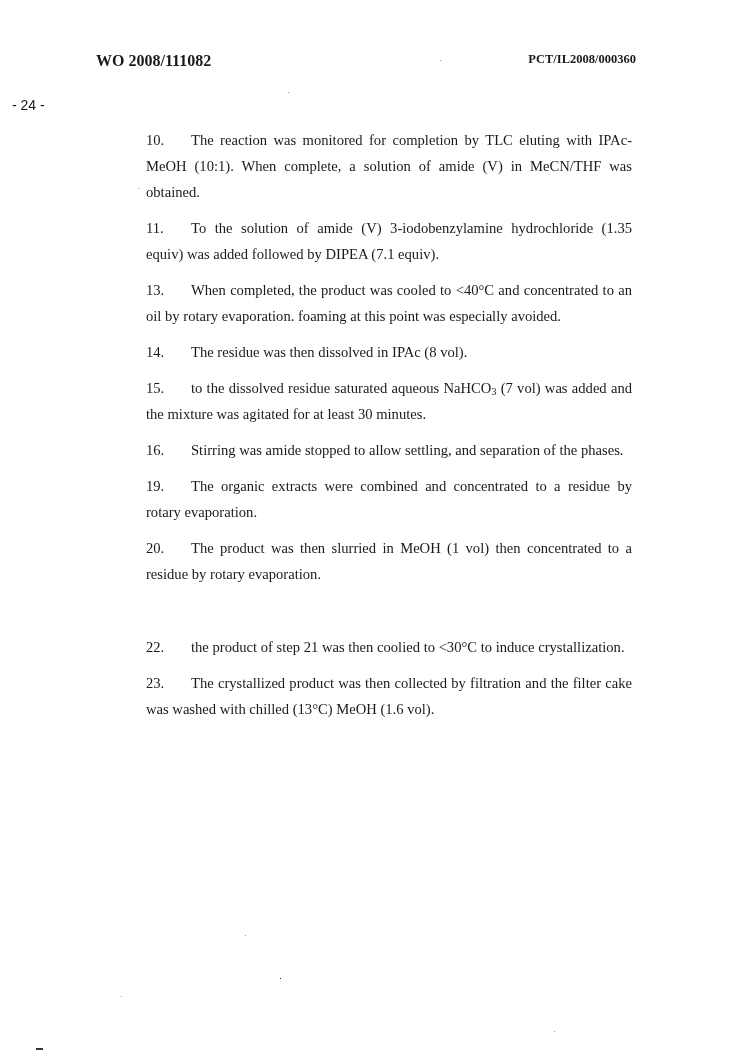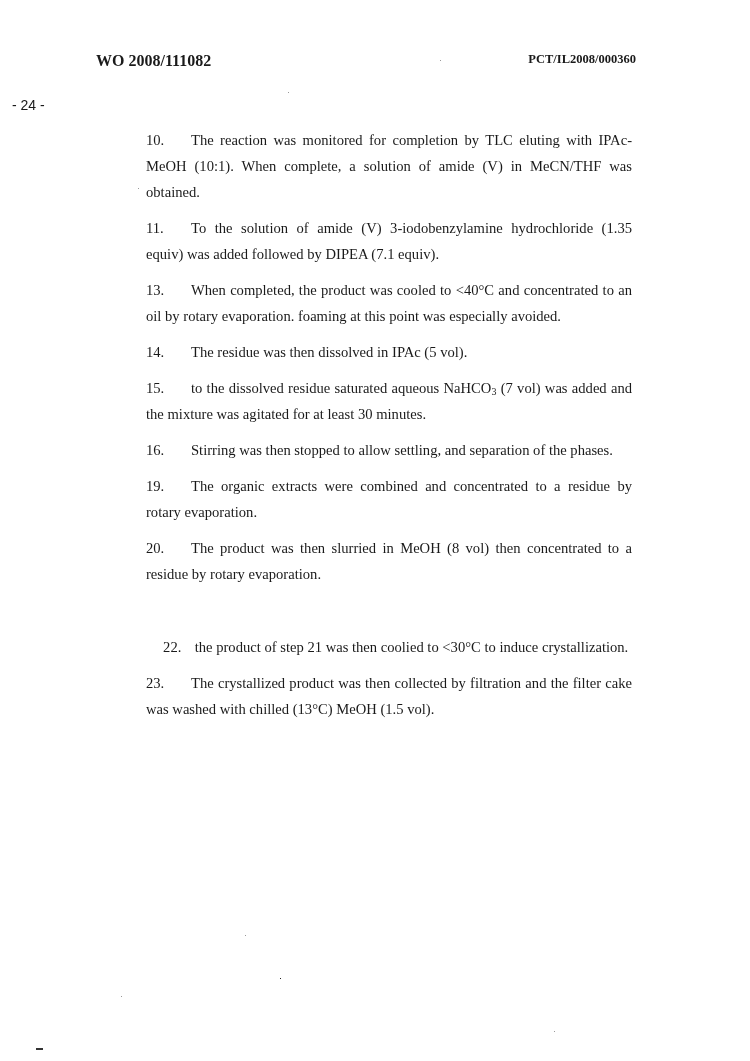--- a/index.html
+++ b/index.html
@@ -20,44 +20,44 @@
       position: absolute; left: 0; width: 100%; top: 97px;
       text-align: left; font-size: 14px;
       font-family: "Liberation Sans", "DejaVu Sans", sans-serif;
       padding-left: 12px; box-sizing: border-box;
     }
     .content {
       position: absolute; left: 146px; top: 127px; width: 486px;
       font-size: 14.6px; line-height: 26px;
     }
     .para { margin: 0 0 10px 0; text-align: justify; }
-    .para.nojustify { text-align: center; margin-top: 47px; }
+    .para.nojustify { text-align: left; margin-top: 47px; }
     .num { display: inline-block; width: 45px; }
     sub { font-size: 10px; vertical-align: -2px; line-height: 0; }
     .speck { position: absolute; background: #999; width: 1px; height: 1px; }
     .dash-mark { position: absolute; left: 36px; top: 1048px; width: 7px; height: 2px; background: #333; }
   </style>
 </head>
 <body>
 
 <div class="header-left">WO 2008/111082</div>
 <div class="header-right">PCT/IL2008/000360</div>
 <div class="page-number">- 24 -</div>
 
 <div class="content">
   <p class="para"><span class="num">10.</span><span>The reaction was monitored for completion by TLC eluting with IPAc-MeOH (10:1). When complete, a solution of amide (V) in MeCN/THF was obtained.</span></p>
   <p class="para"><span class="num">11.</span><span>To the solution of amide (V) 3-iodobenzylamine hydrochloride (1.35 equiv) was added followed by DIPEA (7.1 equiv).</span></p>
   <p class="para"><span class="num">13.</span><span>When completed, the product was cooled to &lt;40°C and concentrated to an oil by rotary evaporation. foaming at this point was especially avoided.</span></p>
-  <p class="para"><span class="num">14.</span><span>The residue was then dissolved in IPAc (5 vol).</span></p>
+  <p class="para"><span class="num">14.</span><span>The residue was then dissolved in IPAc (8 vol).</span></p>
   <p class="para"><span class="num">15.</span><span>to the dissolved residue saturated aqueous NaHCO</span><sub>3</sub><span> (7 vol) was added and the mixture was agitated for at least 30 minutes.</span></p>
-  <p class="para"><span class="num">16.</span><span>Stirring was then stopped to allow settling, and separation of the phases.</span></p>
+  <p class="para"><span class="num">16.</span><span>Stirring was amide stopped to allow settling, and separation of the phases.</span></p>
   <p class="para"><span class="num">19.</span><span>The organic extracts were combined and concentrated to a residue by rotary evaporation.</span></p>
-  <p class="para"><span class="num">20.</span><span>The product was then slurried in MeOH (8 vol) then concentrated to a residue by rotary evaporation.</span></p>
+  <p class="para"><span class="num">20.</span><span>The product was then slurried in MeOH (1 vol) then concentrated to a residue by rotary evaporation.</span></p>
   <p class="para nojustify"><span class="num">22.</span><span>the product of step 21 was then coolied to &lt;30°C to induce crystallization.</span></p>
-  <p class="para"><span class="num">23.</span><span>The crystallized product was then collected by filtration and the filter cake was washed with chilled (13°C) MeOH (1.5 vol).</span></p>
+  <p class="para"><span class="num">23.</span><span>The crystallized product was then collected by filtration and the filter cake was washed with chilled (13°C) MeOH (1.6 vol).</span></p>
 </div>
 
 <div class="speck" style="left:440px;top:60px;"></div>
 <div class="speck" style="left:288px;top:92px;"></div>
 <div class="speck" style="left:138px;top:188px;"></div>
 <div class="speck" style="left:245px;top:935px;"></div>
 <div class="speck" style="left:280px;top:978px;background:#222;"></div>
 <div class="speck" style="left:121px;top:996px;"></div>
 <div class="speck" style="left:554px;top:1031px;"></div>
 <div class="dash-mark"></div>

